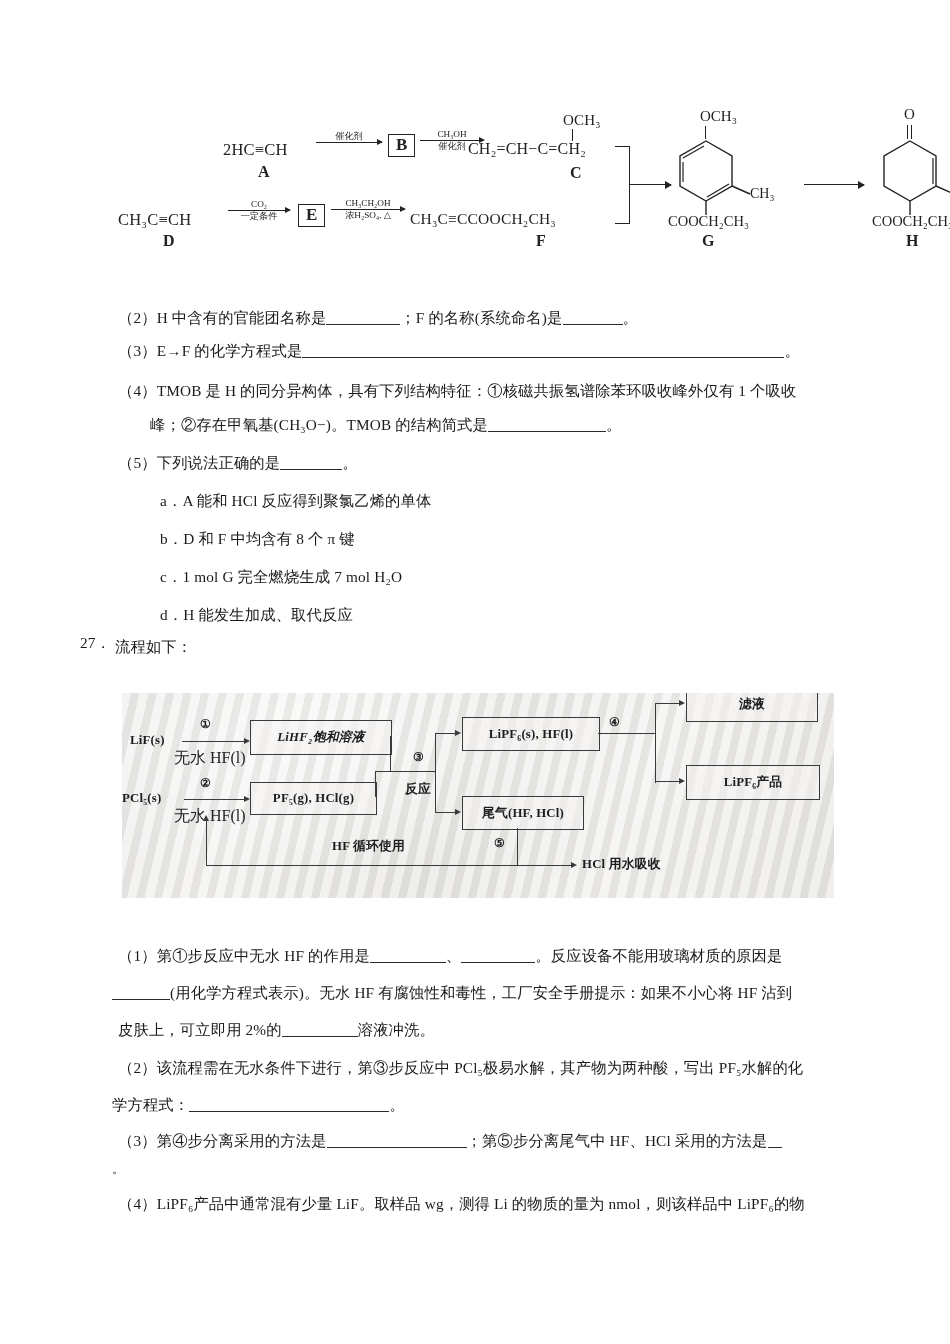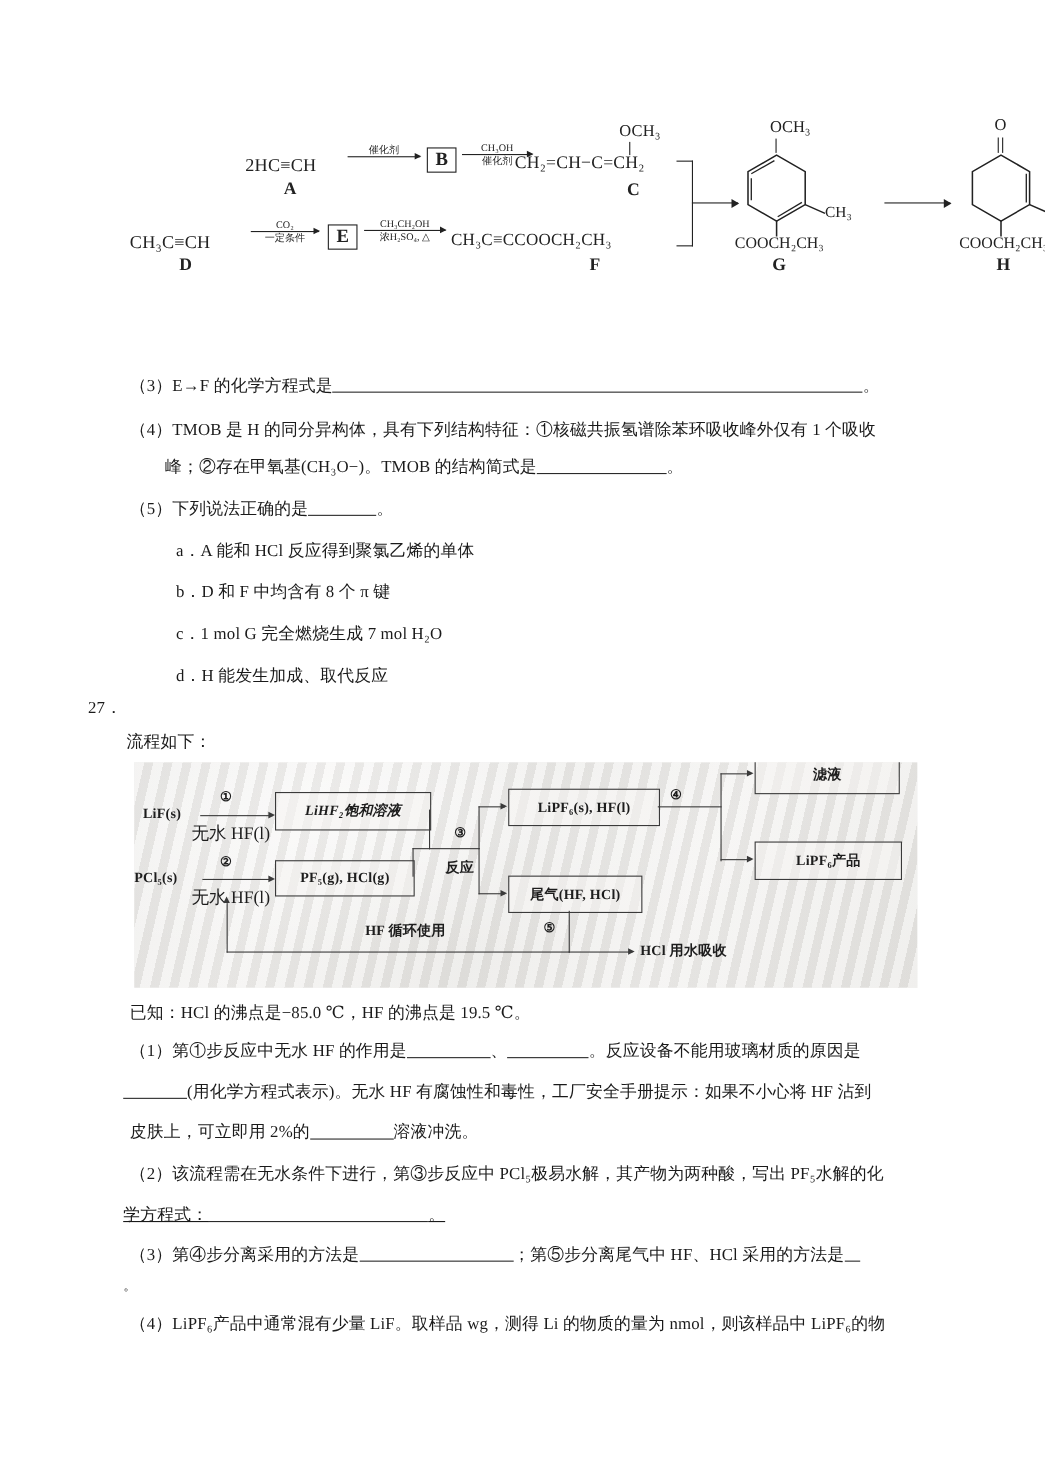--- a/index.html
+++ b/index.html
@@ -254,20 +254,23 @@
         <line x1="58" y1="49" x2="76" y2="57" stroke="#222" stroke-width="1.4"></line>
         <line x1="32" y1="64" x2="32" y2="78" stroke="#222" stroke-width="1.4"></line>
       </svg>
 
       <div style="position:absolute; left:-6px; top:105px; font-size:14.5px;">COOCH₂CH₃</div>
       <div style="position:absolute; left:28px; top:124px; font-size:16px; font-weight:bold;">H</div>
     </div>
   </div>
 
 
+  <div class="qline" style="left:118px; top:310px;">
+    <span>（2）H 中含有的官能团名称是</span><span class="blank" style="width:74px;"></span><span>；F 的名称(系统命名)是</span><span class="blank" style="width:60px;"></span><span>。</span>
+  </div>
 
   <div class="qline" style="left:118px; top:343px;">
     <span>（3）E→F 的化学方程式是</span><span class="blank" style="width:482px;"></span><span>。</span>
   </div>
 
   <div class="qline" style="left:118px; top:383px;">
     <span>（4）TMOB 是 H 的同分异构体，具有下列结构特征：①核磁共振氢谱除苯环吸收峰外仅有 1 个吸收</span>
   </div>
   <div class="qline" style="left:150px; top:417px;">
     <span>峰；②存在甲氧基(CH₃O−)。TMOB 的结构简式是</span><span class="blank" style="width:118px;"></span><span>。</span>
@@ -284,21 +287,21 @@
     <span>b．D 和 F 中均含有 8 个 π 键</span>
   </div>
   <div class="qline" style="left:160px; top:569px;">
     <span>c．1 mol G 完全燃烧生成 7 mol H₂O</span>
   </div>
   <div class="qline" style="left:160px; top:607px;">
     <span>d．H 能发生加成、取代反应</span>
   </div>
 
   <div class="num27" style="left:80px; top:633px;">27．</div>
-  <div class="qline" style="left:115px; top:667px;">流程如下：</div>
+  <div class="qline" style="left:115px; top:639px;">流程如下：</div>
 
   <div class="flow">
 
     <div class="ftext" style="left:8px; top:40px;">LiF(s)</div>
     <div class="circnum" style="left:78px; top:24px;">①</div>
     <div class="fline" style="left:60px; top:48px; width:66px; height:1.4px;"></div>
     <div class="fhead" style="left:122px; top:44.5px;"></div>
     <div class="fsmall" style="position:absolute; left:52px; top:55px;">无水 HF(l)</div>
 
     <div class="fbox" style="left:128px; top:27px; width:140px; height:33px;font-style:italic;">LiHF₂饱和溶液</div>
@@ -347,34 +350,33 @@
     <div class="fline" style="left:395px; top:172px; width:58px; height:1.4px;"></div>
     <div class="fhead" style="left:449px; top:168.5px;"></div>
     <div class="ftext" style="left:460px; top:163px;">HCl 用水吸收</div>
 
     <div class="ftext" style="left:210px; top:145px;">HF 循环使用</div>
     <div class="fline" style="left:84px; top:172px; width:312px; height:1.4px;"></div>
     <div class="fline" style="left:84px; top:128px; width:1.4px; height:45px;"></div>
     <div class="fhead-up" style="left:81px; top:122px;"></div>
   </div>
 
-  <div class="qline" style="left:118px; top:913px;">已知：HCl 的沸点是−85.0 ℃，HF 的沸点是 19.5 ℃。</div>
 
   <div class="qline" style="left:118px; top:948px;">
     <span>（1）第①步反应中无水 HF 的作用是</span><span class="blank" style="width:76px;"></span><span>、</span><span class="blank" style="width:74px;"></span><span>。反应设备不能用玻璃材质的原因是</span>
   </div>
   <div class="qline" style="left:112px; top:985px;">
     <span class="blank" style="width:58px;"></span><span>(用化学方程式表示)。无水 HF 有腐蚀性和毒性，工厂安全手册提示：如果不小心将 HF 沾到</span>
   </div>
   <div class="qline" style="left:118px; top:1022px;">
     <span>皮肤上，可立即用 2%的</span><span class="blank" style="width:76px;"></span><span>溶液冲洗。</span>
   </div>
 
   <div class="qline" style="left:118px; top:1060px;">（2）该流程需在无水条件下进行，第③步反应中 PCl₅极易水解，其产物为两种酸，写出 PF₅水解的化</div>
-  <div class="qline" style="left:112px; top:1097px;text-decoration:underline;">
+  <div class="qline" style="left:112px; top:1097px;">
     <span>学方程式：</span><span class="blank" style="width:200px;"></span><span>。</span>
   </div>
 
   <div class="qline" style="left:118px; top:1133px;">
     <span>（3）第④步分离采用的方法是</span><span class="blank" style="width:140px;"></span><span>；第⑤步分离尾气中 HF、HCl 采用的方法是</span><span class="blank" style="width:14px;"></span>
   </div>
   <div class="qline" style="left:112px; top:1163px; font-size:12px;">。</div>
 
   <div class="qline" style="left:118px; top:1196px;">（4）LiPF₆产品中通常混有少量 LiF。取样品 wg，测得 Li 的物质的量为 nmol，则该样品中 LiPF₆的物</div>
 

